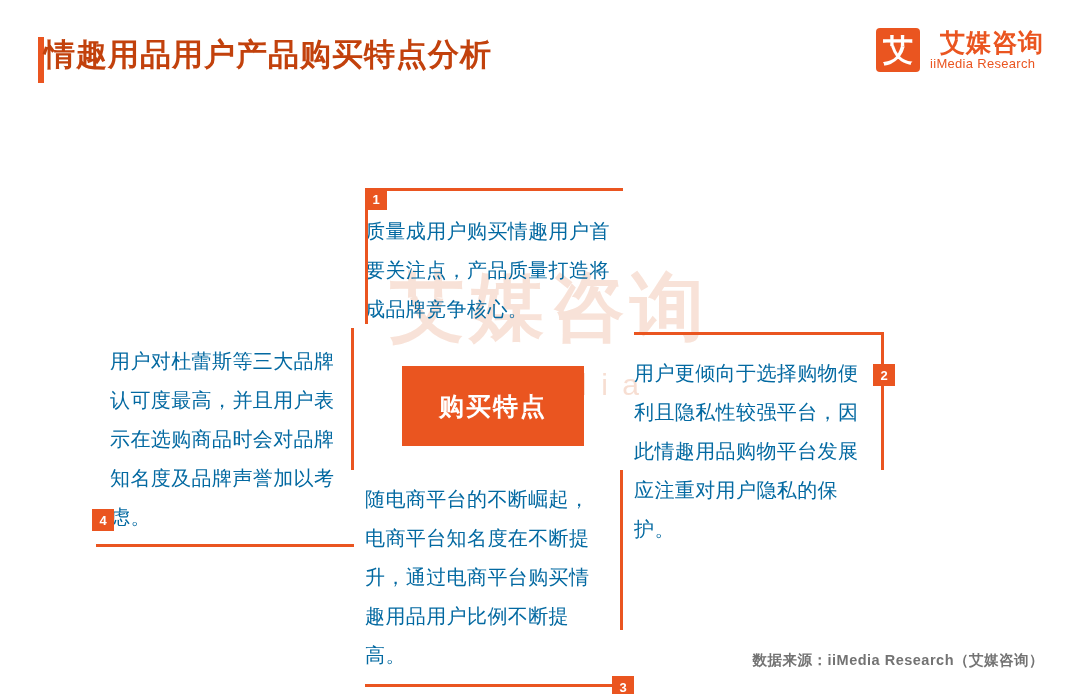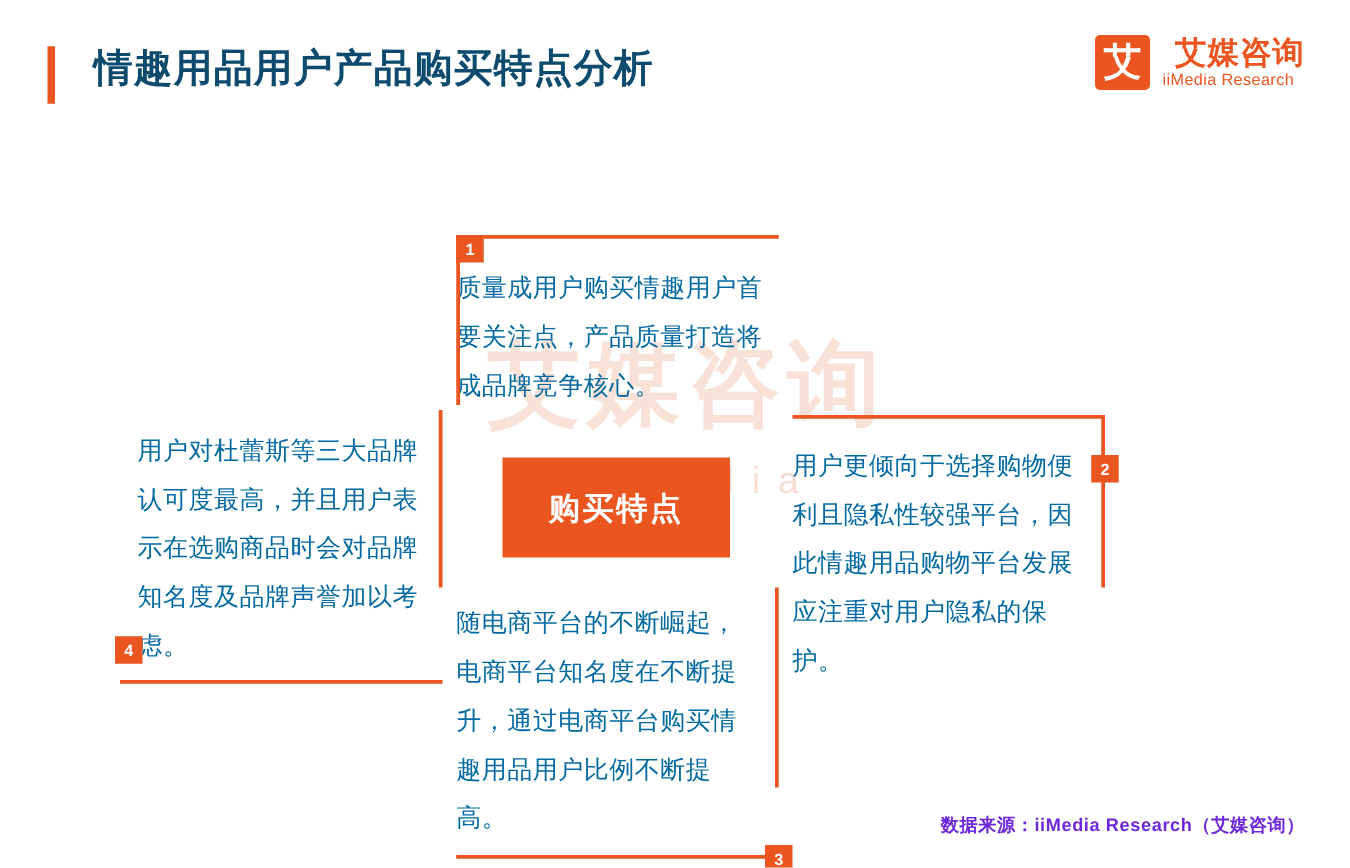--- a/index.html
+++ b/index.html
@@ -24,25 +24,25 @@
   .title-bar {
     position: absolute;
     left: 38px;
     top: 5px;
     width: 6px;
     height: 46px;
     background: #ea5520;
   }
   .page-title {
     position: absolute;
-    left: 75px;
+    left: 44px;
     top: 2px;
     font-size: 31px;
     font-weight: bold;
-    color: #0c4a6e;
+    color: #c2410c;
     letter-spacing: 1px;
     white-space: nowrap;
   }
 
   
   .logo {
     position: absolute;
     right: 36px;
     top: 28px;
     display: flex;
@@ -171,21 +171,21 @@
   #block4 .rule-right { position: absolute; right: 0; top: -2px; width: 3px; height: 142px; background: #ea5520; }
   #block4 .num { left: -4px; bottom: 16px; }
 
   
   .source {
     position: absolute;
     right: 36px;
     bottom: 24px;
     font-size: 14.5px;
     font-weight: bold;
-    color: #6d28d9;
+    color: #737373;
     letter-spacing: .5px;
   }
 </style>
 </head>
 <body>
 
 <div class="header">
   <div class="title-bar"></div>
   <div class="page-title">情趣用品用户产品购买特点分析</div>
 </div>

